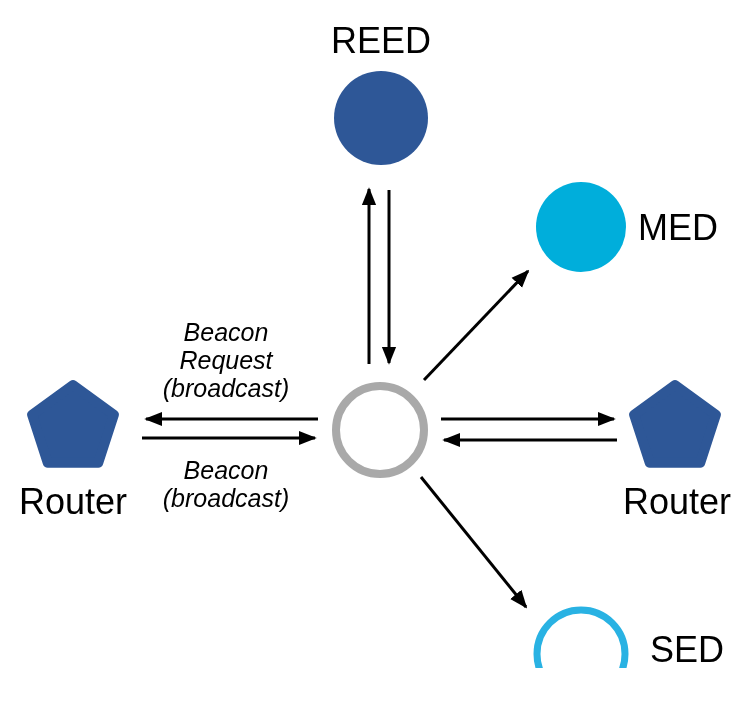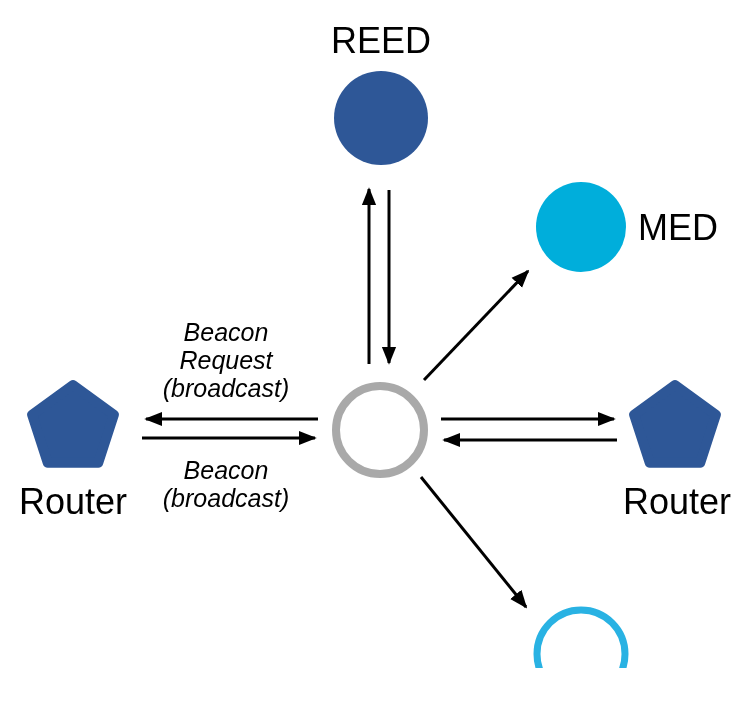--- a/index.html
+++ b/index.html
@@ -85,20 +85,21 @@
   </svg>
 
   <div class="node-label center-x" style="left:381px; top:20px;">REED</div>
 
   <div class="node-label" style="left:638px; top:207px;text-align:center;">MED</div>
 
   <div class="node-label center-x" style="left:73px; top:481px;">Router</div>
 
   <div class="node-label center-x" style="left:677px; top:481px;">Router</div>
 
+  <div class="node-label" style="left:650px; top:629px;">SED</div>
 
   <div class="edge-label" style="left:226px; top:318px;">
     <div>Beacon</div>
     <div>Request</div>
     <div>(broadcast)</div>
   </div>
 
   <div class="edge-label" style="left:226px; top:456px;">
     <div>Beacon</div>
     <div>(broadcast)</div>

